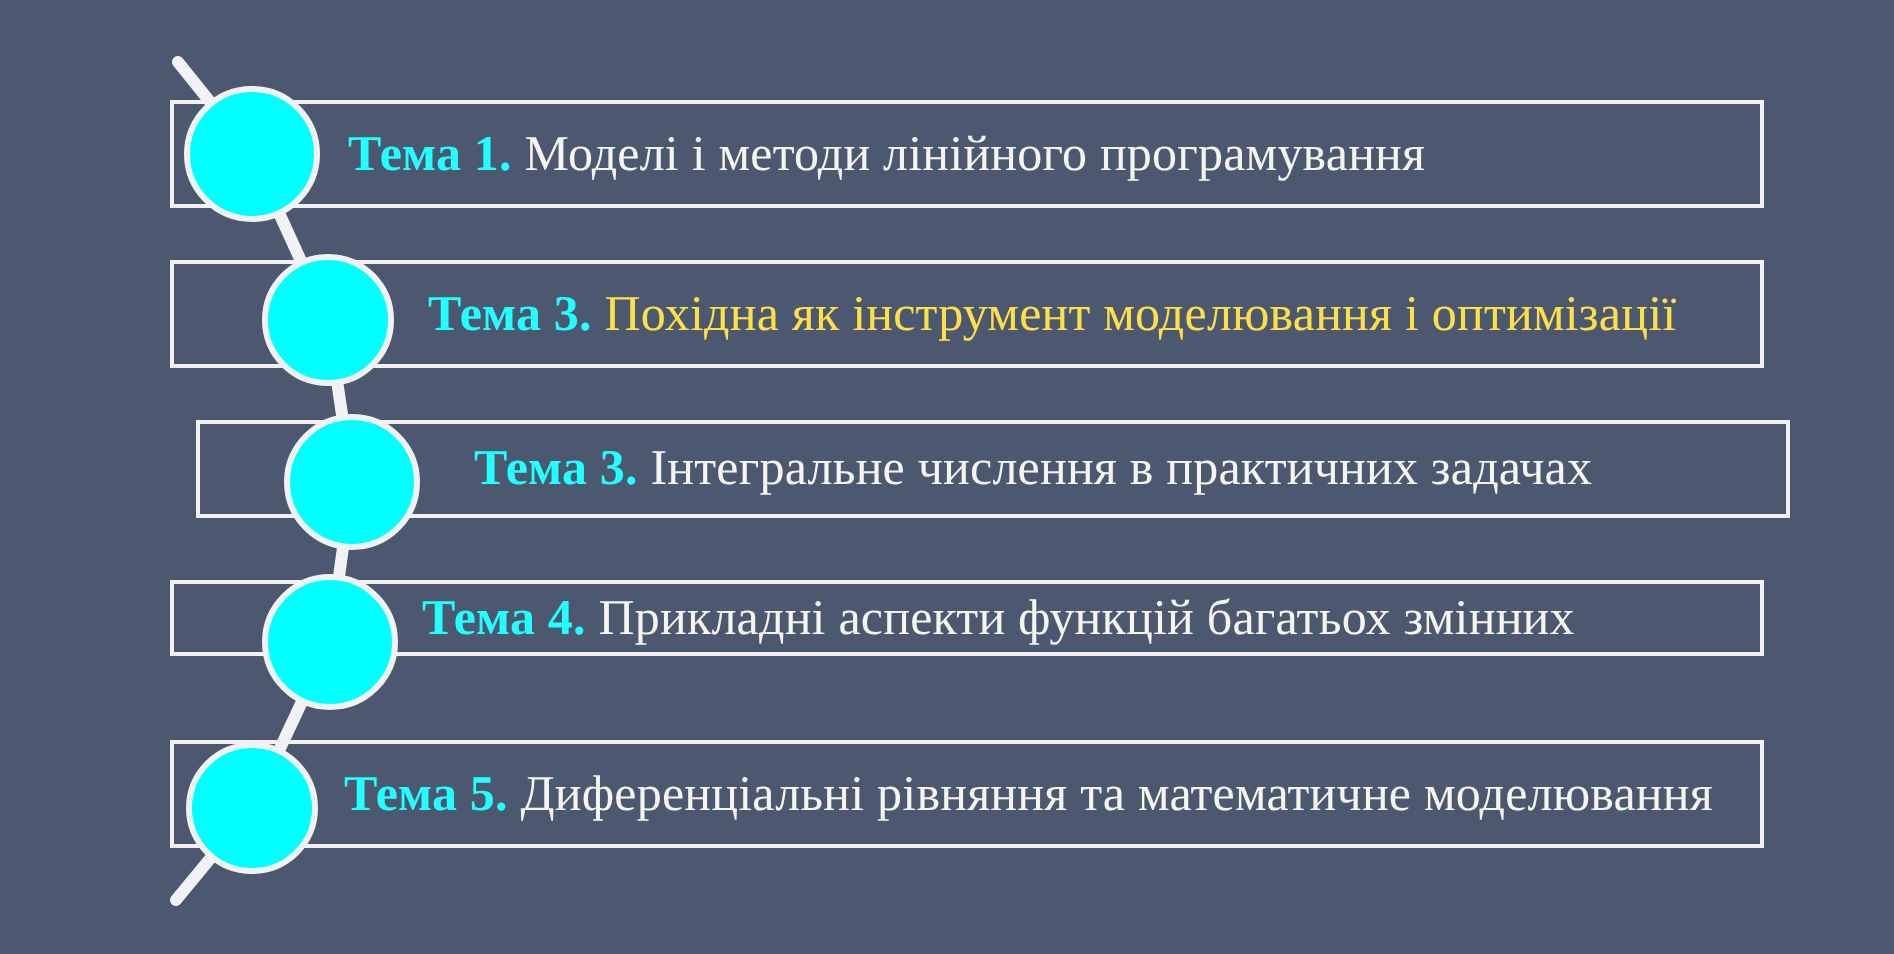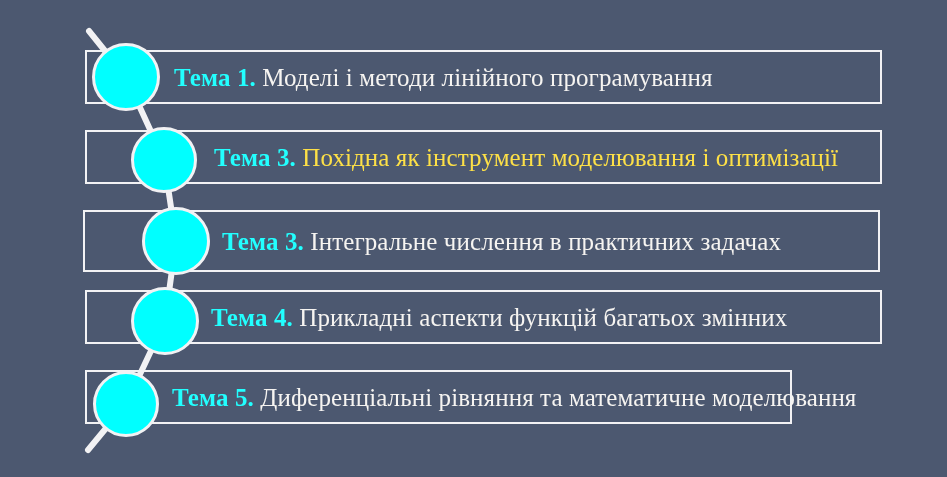--- a/index.html
+++ b/index.html
@@ -70,27 +70,27 @@
     <path id="connector-path" fill="none" stroke="#f2f2f4" stroke-width="6" stroke-linecap="round" stroke-linejoin="round" d="M 89,31 L 126,77 L 164,160 L 176,241 L 165,321 L 126,404 L 88,450"></path>
   </svg>
 
   <div id="rows">
       <div class="row" style="left: 85px; top: 50px; width: 797px; height: 54px; border-color: rgb(242, 242, 244);">
         <div class="row-label" style="margin-left: 87px;"><span class="topic" style="color: rgb(34, 255, 255);">Тема 1.</span> <span class="title" style="color: rgb(246, 244, 241);">Моделі і методи лінійного програмування</span></div>
       </div>
       <div class="row" style="left: 85px; top: 130px; width: 797px; height: 54px; border-color: rgb(242, 242, 244);">
         <div class="row-label" style="margin-left: 127px;"><span class="topic" style="color: rgb(34, 255, 255);">Тема 3.</span> <span class="title" style="color: #fde047;">Похідна як інструмент моделювання і оптимізації</span></div>
       </div>
-      <div class="row" style="left: 83px; top: 210px; width: 797px; height: 62px; border-color: rgb(242, 242, 244);">
+      <div class="row" style="left: 98px; top: 210px; width: 797px; height: 49px; border-color: rgb(242, 242, 244);">
         <div class="row-label" style="margin-left: 137px;"><span class="topic" style="color: rgb(34, 255, 255);">Тема 3.</span> <span class="title" style="color: rgb(246, 244, 241);">Інтегральне числення в практичних задачах</span></div>
       </div>
-      <div class="row" style="left: 85px; top: 290px; width: 797px; height: 54px; border-color: rgb(242, 242, 244);">
+      <div class="row" style="left: 85px; top: 290px; width: 797px; height: 38px; border-color: rgb(242, 242, 244);">
         <div class="row-label" style="margin-left: 124px;"><span class="topic" style="color: rgb(34, 255, 255);">Тема 4.</span> <span class="title" style="color: rgb(246, 244, 241);">Прикладні аспекти функцій багатьох змінних</span></div>
       </div>
-      <div class="row" style="left: 85px; top: 370px; width: 707px; height: 54px; border-color: rgb(242, 242, 244); text-align: center;">
+      <div class="row" style="left: 85px; top: 370px; width: 797px; height: 54px; border-color: rgb(242, 242, 244); text-align: center;">
         <div class="row-label" style="margin-left: 85px;"><span class="topic" style="color: rgb(34, 255, 255);">Тема 5.</span> <span class="title" style="color: rgb(246, 244, 241);">Диференціальні рівняння та математичне моделювання</span></div>
       </div>
     </div>
 
   <div id="nodes">
       <div class="node" style="left: 92px; top: 43px; width: 68px; height: 68px; background: rgb(0, 255, 255); border-color: rgb(242, 242, 244);"></div>
       <div class="node" style="left: 131px; top: 127px; width: 66px; height: 66px; background: rgb(0, 255, 255); border-color: rgb(242, 242, 244);"></div>
       <div class="node" style="left: 142px; top: 207px; width: 68px; height: 68px; background: rgb(0, 255, 255); border-color: rgb(242, 242, 244);"></div>
       <div class="node" style="left: 131px; top: 287px; width: 68px; height: 68px; background: rgb(0, 255, 255); border-color: rgb(242, 242, 244);"></div>
       <div class="node" style="left: 93px; top: 371px; width: 66px; height: 66px; background: rgb(0, 255, 255); border-color: rgb(242, 242, 244);"></div>

